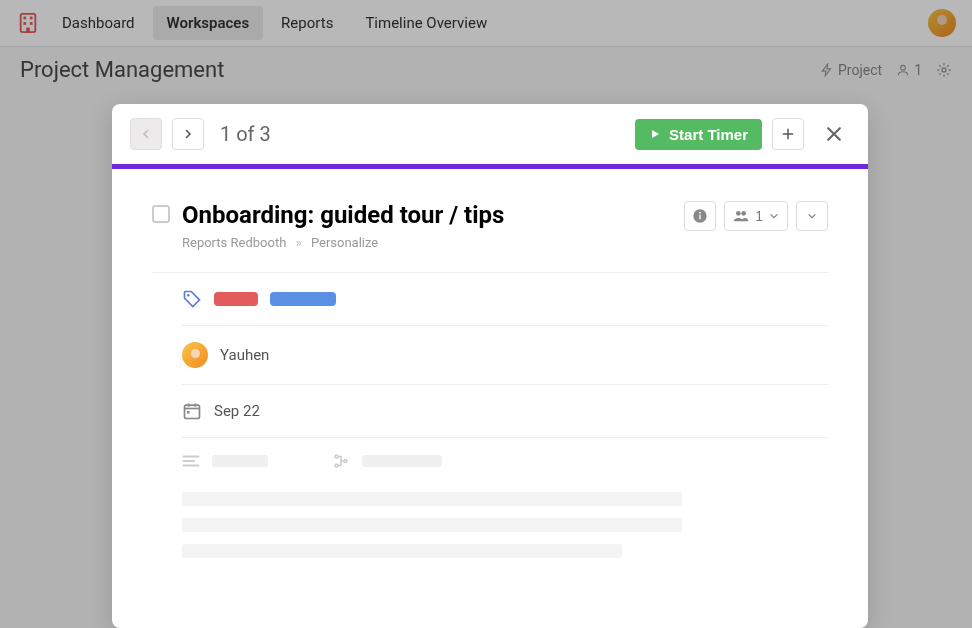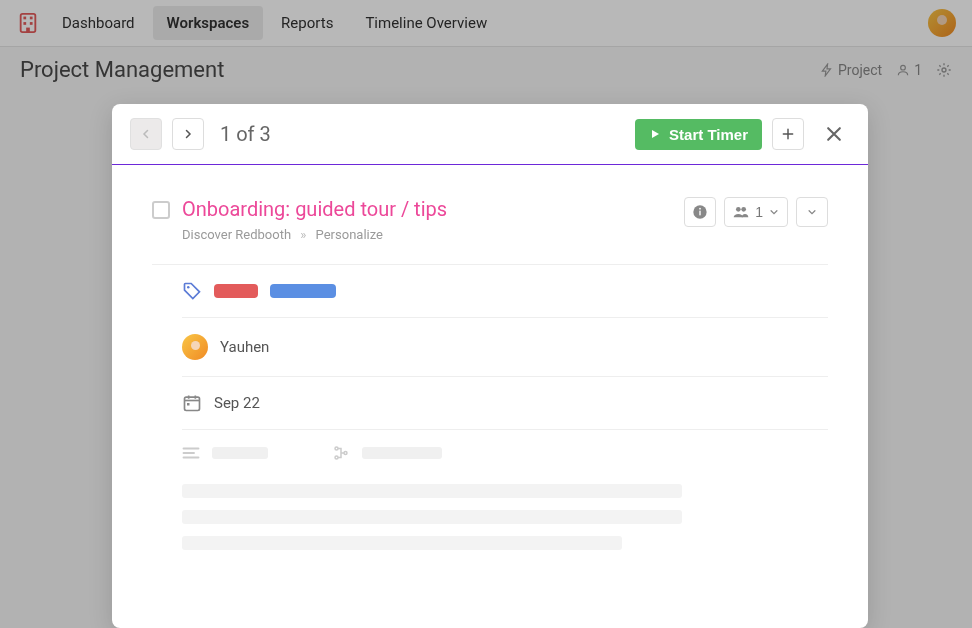--- a/index.html
+++ b/index.html
@@ -19,33 +19,33 @@
 .avatar-head { width:10px; height:10px; background:#f5d6b8; border-radius:50%; position:relative; top:-3px; }
 
 .subheader { display:flex; align-items:center; padding: 10px 20px 6px 20px; }
 .subheader h1 { font-size: 22px; font-weight: 400; color:#4a4a4a; }
 .subheader .right { margin-left:auto; display:flex; align-items:center; gap:14px; color:#888; font-size:14px; }
 .subheader .right .item { display:flex; align-items:center; gap:4px; }
 
 
 .modal { position:absolute; left:112px; top:104px; width:756px; height: 524px; background:#fff; border-radius:8px; box-shadow: 0 6px 24px rgba(0,0,0,.15); display:flex; flex-direction:column; overflow:hidden; }
 
-.modal-header { display:flex; align-items:center; padding: 14px 18px; border-bottom:1px solid #6d28d9; gap:10px; }
+.modal-header { display:flex; align-items:center; padding: 14px 18px; border-bottom:5px solid #6d28d9; gap:10px; }
 .sq-btn { width:32px; height:32px; border:1px solid #ddd; background:#fff; border-radius:4px; display:flex; align-items:center; justify-content:center; color:#555; cursor:pointer; }
 .sq-btn.dim { background:#eceaea; color:#bbb; border-color:#e0e0e0; }
 .counter { font-size:20px; color:#666; margin-left:6px; }
 .modal-header .spacer { flex:1; }
 .start-timer { background:#55bb63; color:#fff; border:none; border-radius:4px; padding:7px 14px; font-size:15px; font-weight:700; display:flex; align-items:center; gap:8px; cursor:pointer; }
 .close-btn { width:32px; height:32px; display:flex; align-items:center; justify-content:center; color:#666; cursor:pointer; background:none; border:none; margin-left:4px; }
 
 .modal-body { padding: 32px 40px 0 40px; overflow:auto; }
 
 .task-title-row { display:flex; align-items:flex-start; gap:12px; }
 .checkbox { width:18px; height:18px; border:2px solid #ccc; border-radius:3px; margin-top:4px; flex-shrink:0; cursor:pointer; }
-.task-title { font-size:20px; color:#ec4899; font-weight:400; }
+.task-title { font-size:24px; color:#000000; font-weight:700; }
 .title-right { margin-left:auto; display:flex; gap:8px; align-items:center; }
 .pill-btn { height:30px; border:1px solid #ddd; border-radius:4px; background:#fff; display:flex; align-items:center; justify-content:center; padding:0 8px; color:#777; cursor:pointer; font-size:14px; gap:6px; }
 .pill-btn.icon-only { width:32px; padding:0; }
 
 .breadcrumb { font-size:13px; color:#9a9a9a; margin-top:6px; margin-left:30px; }
 .breadcrumb .sep { margin: 0 6px; color:#bbb; }
 
 .section-divider { height:1px; background:#eee; margin: 22px 0 0 0; }
 
 .row { display:flex; align-items:center; gap:12px; padding:16px 0; border-bottom:1px solid #eee; margin-left:30px; }
@@ -154,21 +154,21 @@
     </button>
   </div>
 
   <div class="modal-body">
 
     <div class="task-title-row">
       <div class="checkbox"></div>
       <div>
         <div class="task-title">Onboarding: guided tour / tips</div>
         <div class="breadcrumb" style="margin-left:0;">
-          <span>Discover Redbooth</span>
+          <span>Reports Redbooth</span>
           <span class="sep">»</span>
           <span>Personalize</span>
         </div>
       </div>
       <div class="title-right">
         <button class="pill-btn icon-only">
           <svg width="16" height="16" viewBox="0 0 24 24">
               <circle cx="12" cy="12" r="10" fill="#888"></circle>
               <rect x="11" y="10" width="2" height="7" fill="#fff"></rect>
               <circle cx="12" cy="7" r="1.3" fill="#fff"></circle>

